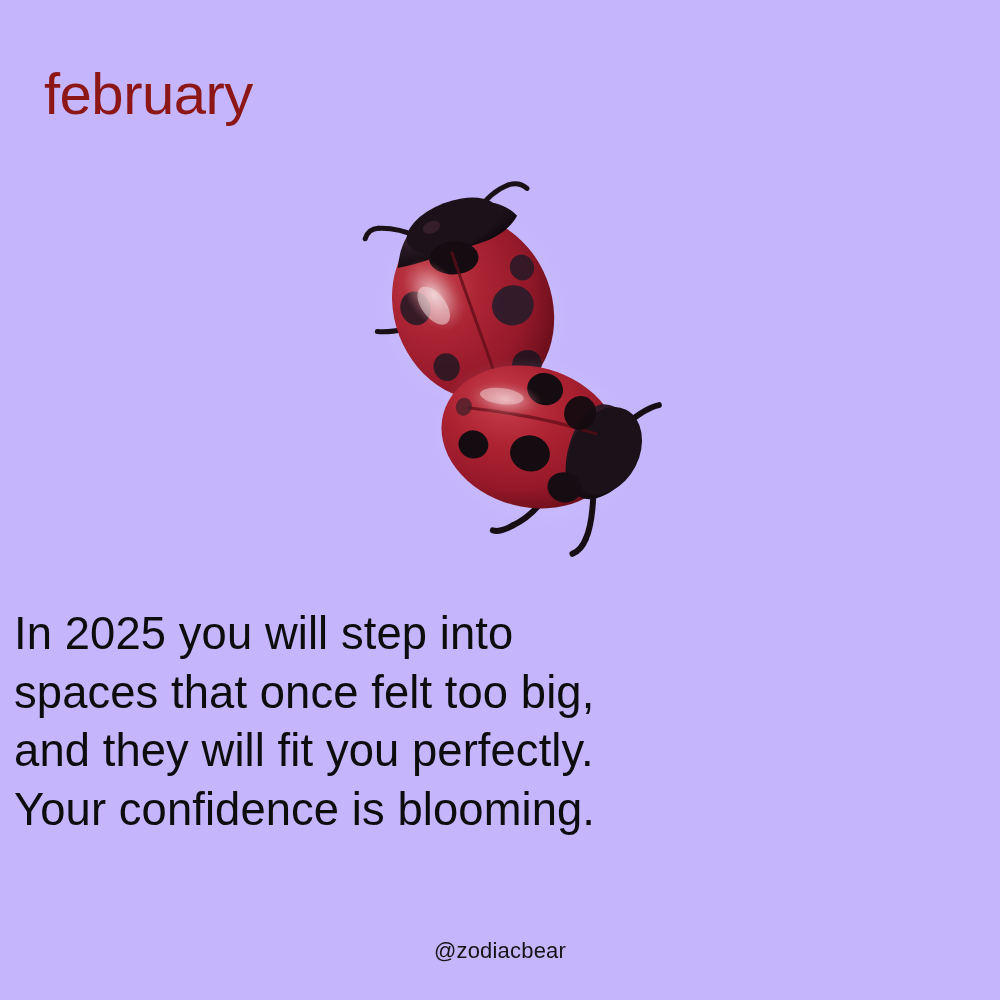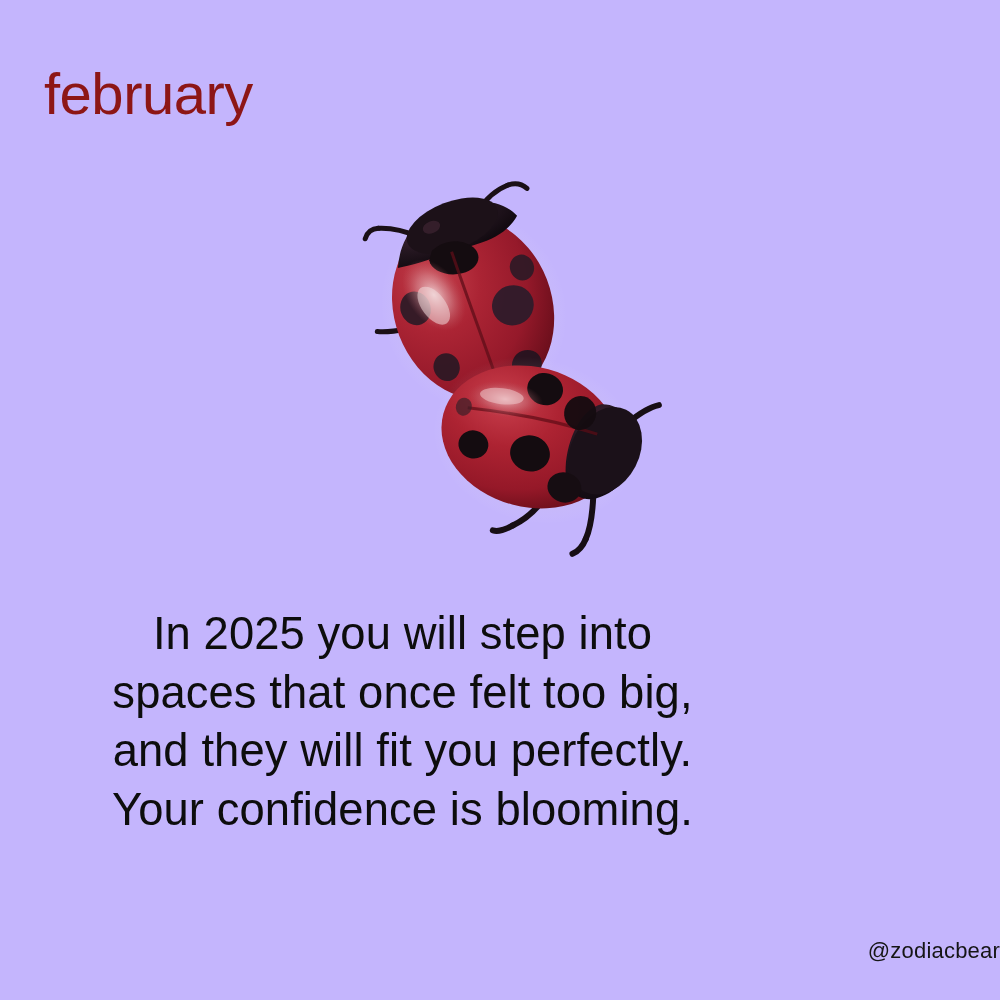--- a/index.html
+++ b/index.html
@@ -46,40 +46,39 @@
     height: 100%;
     overflow: visible;
   }
 
   
   #quote-block {
     position: absolute;
     left: 0px;
     top: 604px;
     width: 805px;
-    text-align: center;
     font-family: "Liberation Sans Narrow", "Liberation Sans", sans-serif;
     font-size: 47px;
     line-height: 58.5px;
     color: #0d0d0d;
     letter-spacing: 0.1px;
   }
   .quote-line {
     display: block;
     white-space: nowrap;
     transform: scaleX(0.965);
   }
 
   
   #handle {
     position: absolute;
     left: 0px;
     top: 938px;
     width: 1000px;
-    text-align: right;
+    text-align: center;
     font-family: "Liberation Sans", sans-serif;
     font-size: 22px;
     line-height: 26px;
     color: #151515;
     letter-spacing: 0.2px;
   }
 </style>
 </head>
 <body>
 

